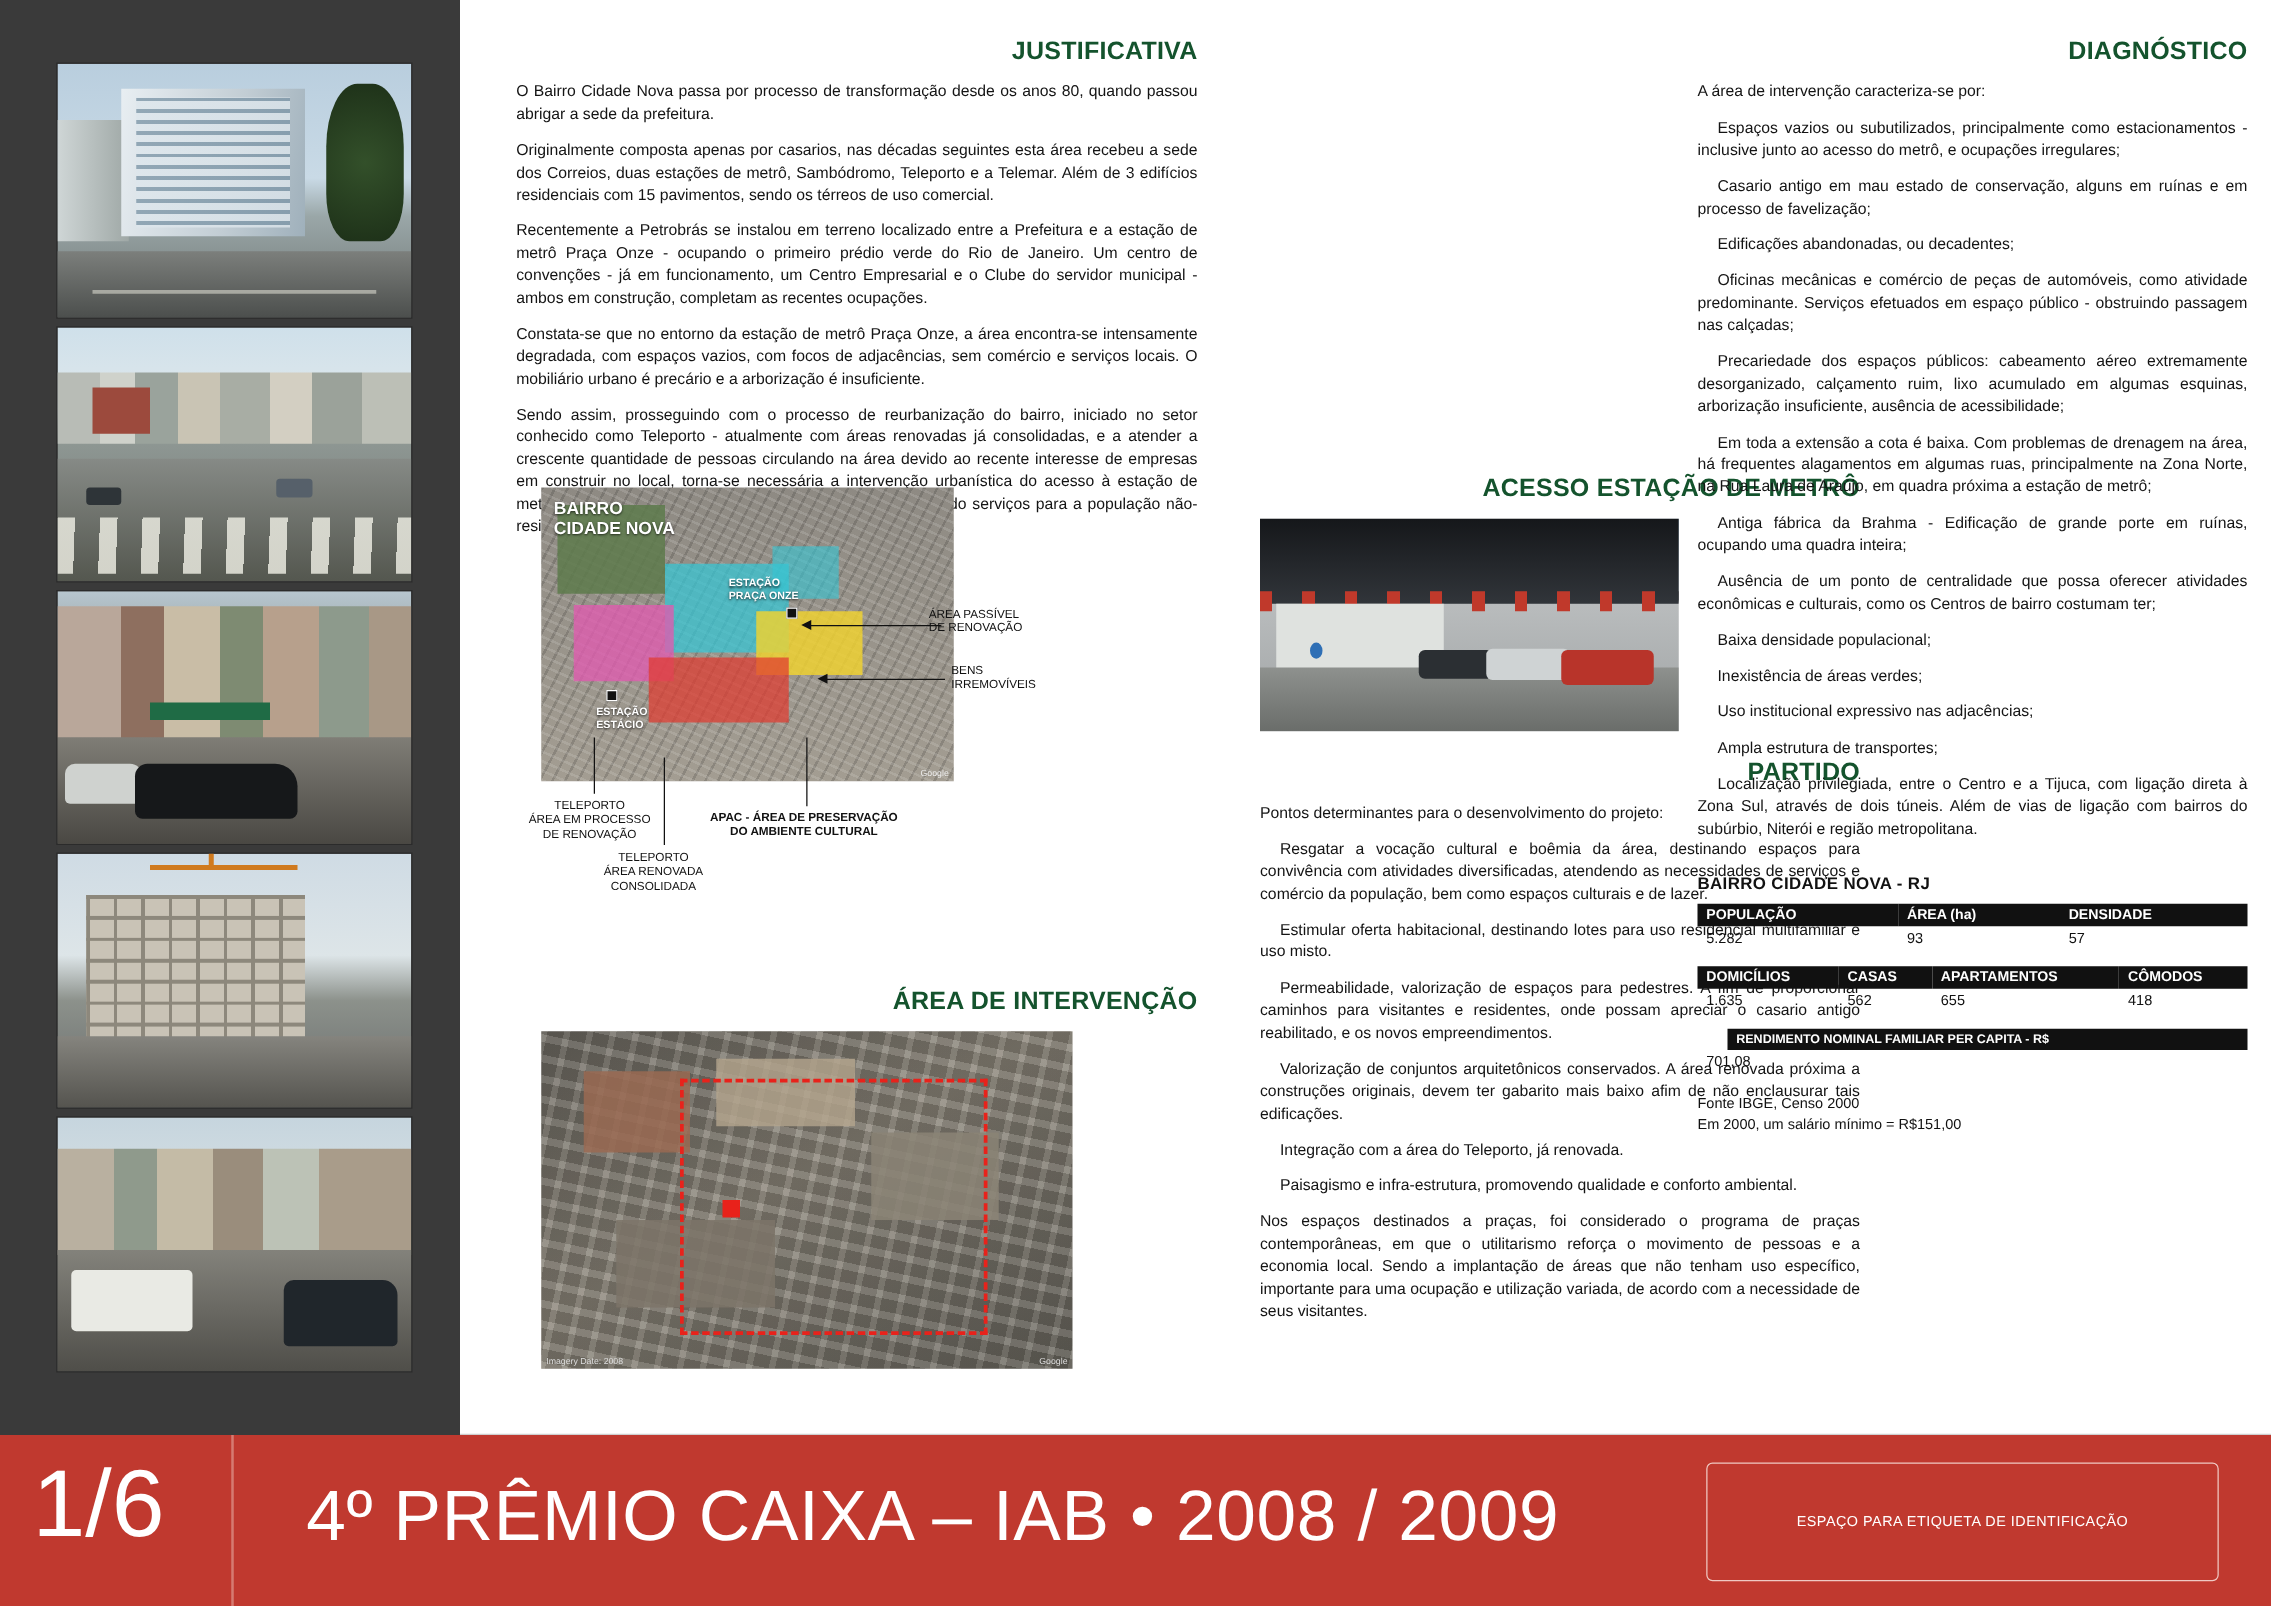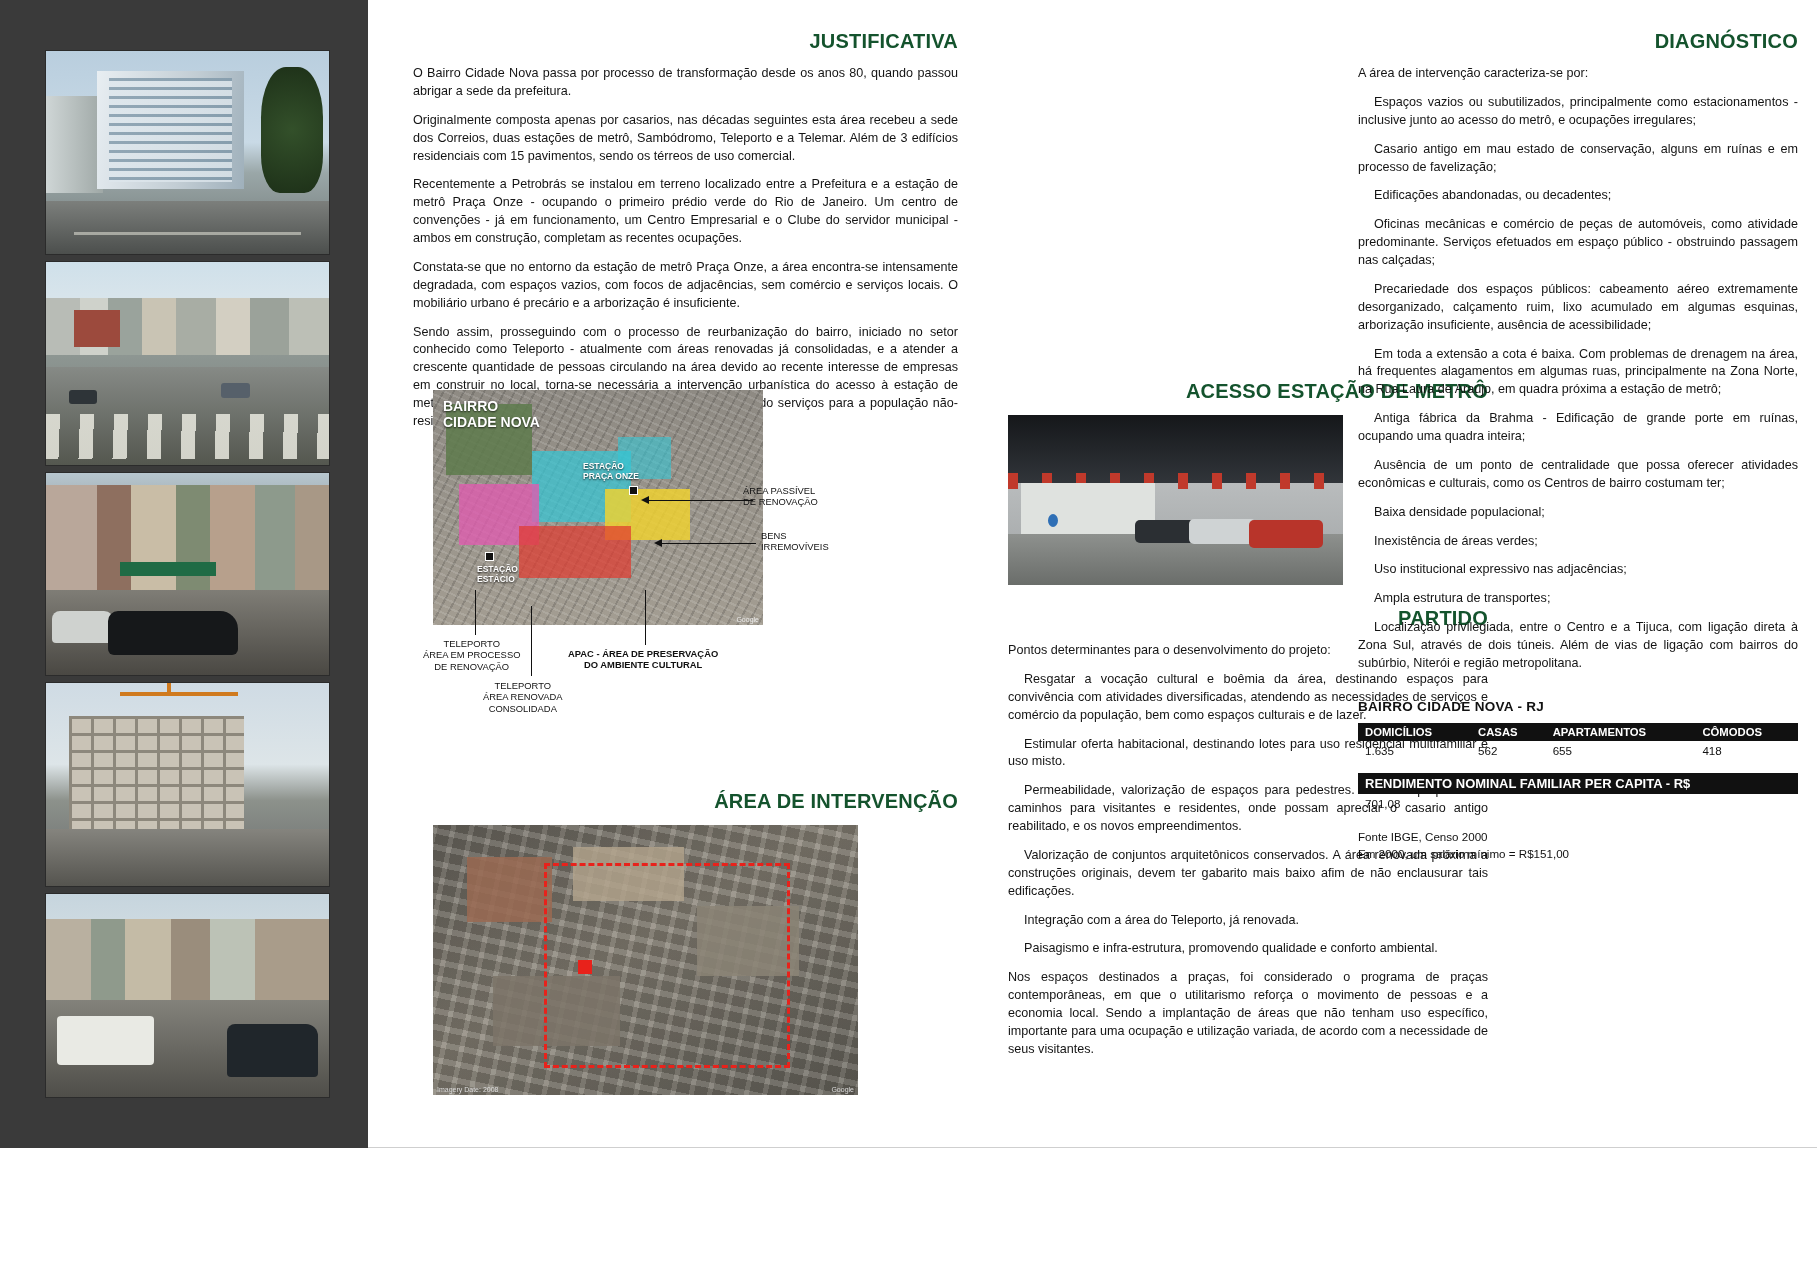--- a/index.html
+++ b/index.html
@@ -141,21 +141,21 @@
   .metro .ballon{position:absolute;left:12%;bottom:34%;width:10px;height:13px;background:#2f6fb5;border-radius:50%;}
 
   
   .bairro-title{font-size:13.5px;font-weight:bold;color:#111;margin:26px 0 9px 0;letter-spacing:.3px;}
   table.stat{border-collapse:collapse;width:100%;margin-bottom:13px;}
   table.stat th{
     background:#111;color:#fff;font-size:11.3px;font-weight:bold;text-align:left;
     padding:3px 7px; white-space:nowrap;
   }
   table.stat td{font-size:11.6px;color:#111;padding:3px 7px;}
-  .band{background:#111;color:#fff;font-size:13px;font-weight:bold;padding:3px 7px;}
+  .band{background:#111;color:#fff;font-size:10px;font-weight:bold;padding:3px 7px;margin-left:24px;}
   .bandval{font-size:11.6px;color:#111;padding:3px 7px;}
   .fonte{font-size:11.6px;color:#111;line-height:1.45;margin-top:16px;}
 
   
   .footer{
     position:absolute;left:0;bottom:0;width:1817px;height:137px;background:#c0392f;
   }
   .footer .num{
     position:absolute;left:26px;top:18px;font-size:76px;color:#ffffff;line-height:1;font-weight:normal;
   }
@@ -323,20 +323,34 @@
       <p class="body ind">Antiga fábrica da Brahma - Edificação de grande porte em ruínas, ocupando uma quadra inteira;</p>
       <p class="body ind">Ausência de um ponto de centralidade que possa oferecer atividades econômicas e culturais, como os Centros de bairro costumam ter;</p>
       <p class="body ind">Baixa densidade populacional;</p>
       <p class="body ind">Inexistência de áreas verdes;</p>
       <p class="body ind">Uso  institucional expressivo nas adjacências;</p>
       <p class="body ind">Ampla estrutura de transportes;</p>
       <p class="body ind">Localização privilegiada, entre o Centro e a Tijuca, com ligação direta à Zona Sul, através de dois túneis. Além de vias de ligação com bairros do subúrbio, Niterói e região metropolitana.</p>
 
       <div class="bairro-title">BAIRRO CIDADE NOVA - RJ</div>
 
+      <table class="stat">
+        <tbody>
+            <tr>
+          <th>POPULAÇÃO</th>
+          <th>ÁREA (ha)</th>
+          <th>DENSIDADE</th>
+        </tr>
+        <tr>
+          <td>5.282</td>
+          <td>93</td>
+          <td>57</td>
+        </tr>
+      </tbody>
+        </table>
 
       <table class="stat">
         <tbody>
             <tr>
           <th>DOMICÍLIOS</th>
           <th>CASAS</th>
           <th>APARTAMENTOS</th>
           <th>CÔMODOS</th>
         </tr>
         <tr>
@@ -354,14 +368,22 @@
       <div class="fonte">
         <span>Fonte IBGE, Censo 2000</span><br>
         <span>Em 2000, um salário mínimo = R$151,00</span>
       </div>
     </div>
 
   </div>
 
   <div class="sep-line"></div>
 
+  <div class="footer">
+    <div class="num">1/6</div>
+    <div class="divider"></div>
+    <div class="title">4º PRÊMIO CAIXA – IAB • 2008 / 2009</div>
+    <div class="tag">
+      <span>ESPAÇO PARA ETIQUETA DE IDENTIFICAÇÃO</span>
+    </div>
+  </div>
 
 </div>
 
 </body></html>

